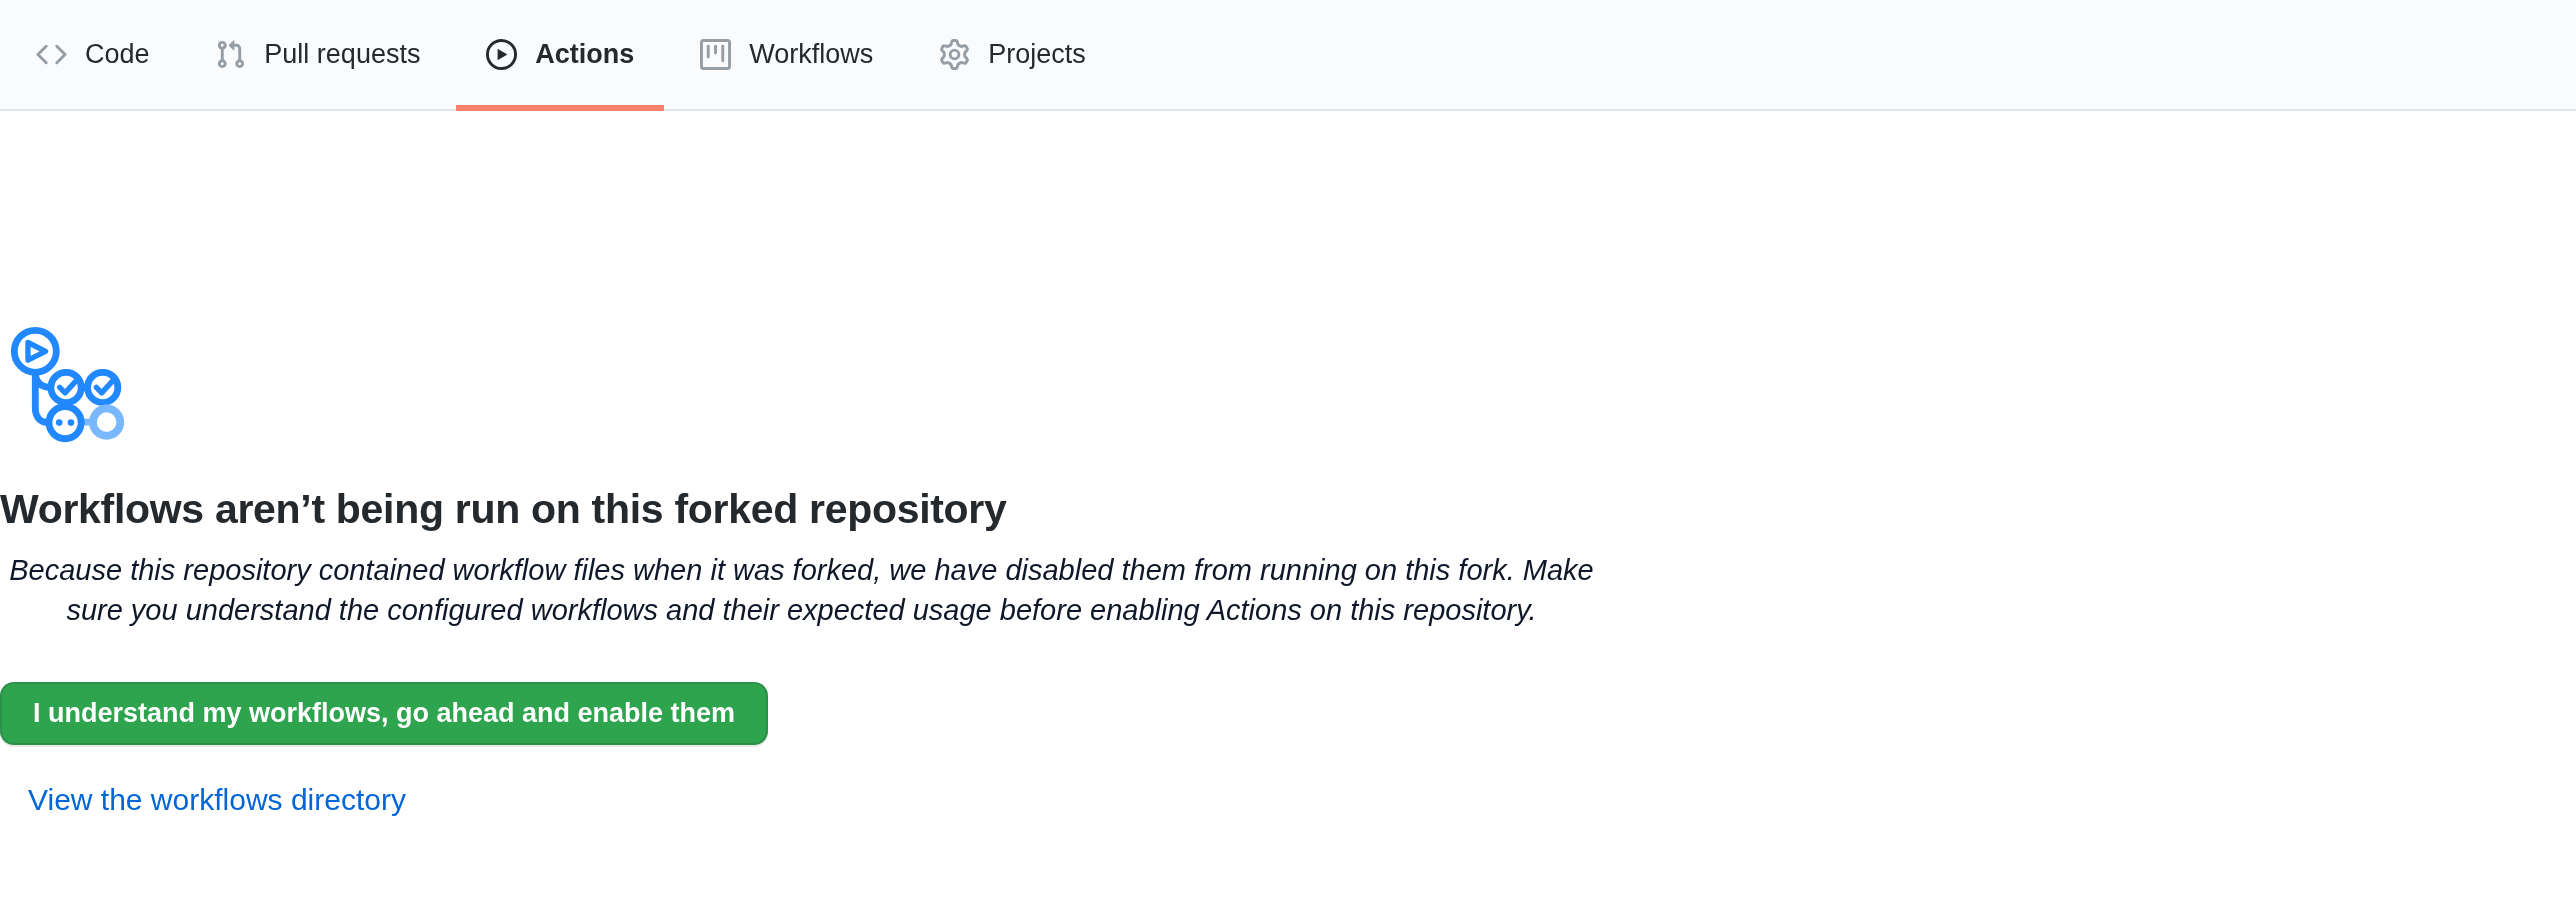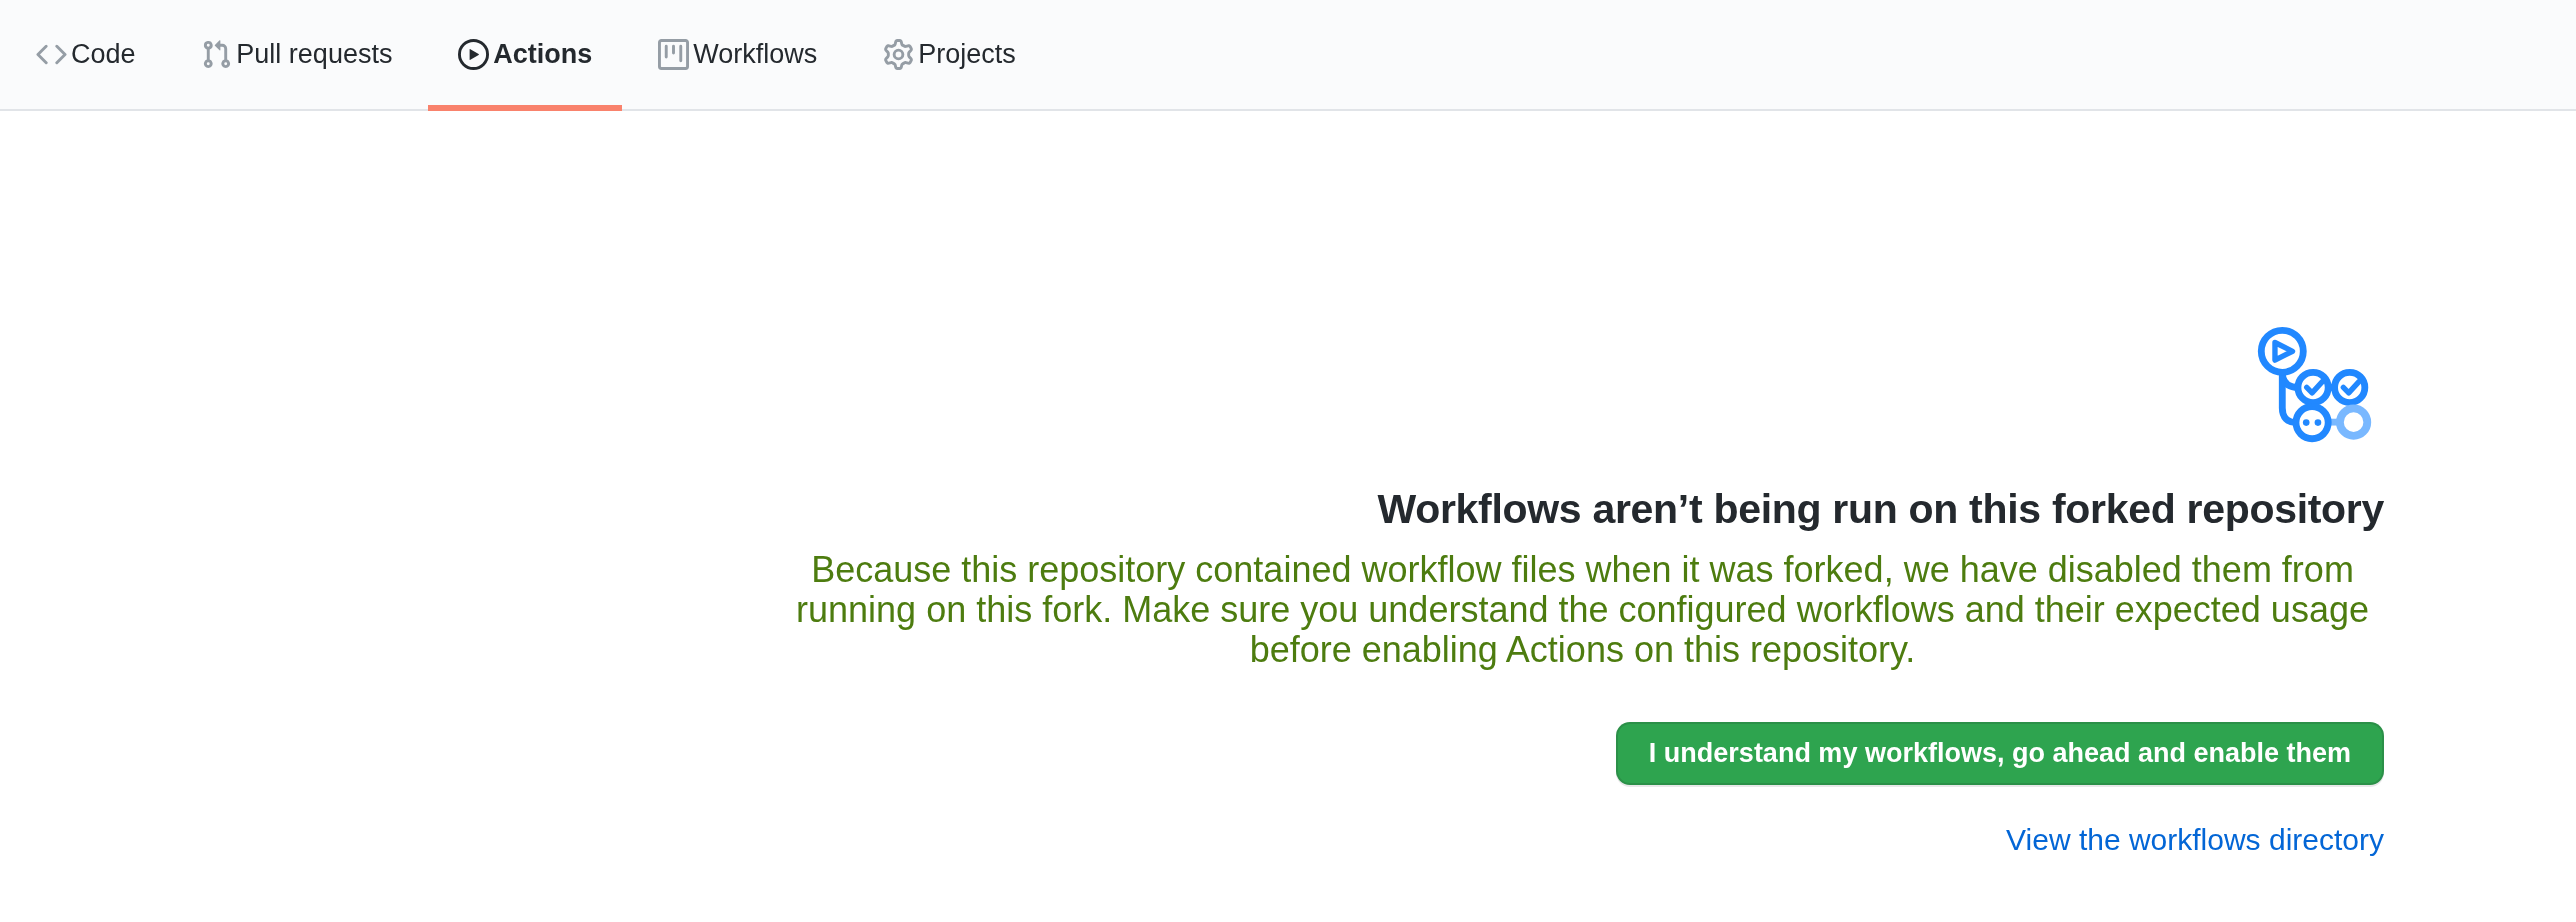--- a/index.html
+++ b/index.html
@@ -16,21 +16,21 @@
     background: #fafbfc;
     border-bottom: 2px solid #e1e4e8;
     display: flex;
     align-items: stretch;
     padding-left: 5.9px;
   }
   .tab {
     position: relative;
     display: flex;
     align-items: center;
-    gap: 4px;
+    gap: 18px;
     padding: 0 30px;
     margin-right: 5.9px;
     font-size: 27px;
     line-height: 1;
     color: #24292e;
     cursor: pointer;
     white-space: nowrap;
   }
   .tab .octicon { width: 31px; height: 31px; fill: #959da5; flex: none; }
   .tab.selected { font-weight: 600; text-align: center; }
@@ -41,39 +41,40 @@
     left: 0; right: 0; bottom: -2px;
     height: 5.9px;
     background: var(--accent, #f9826c);
   }
 
   
   .content {
     width: 2384px;            
     display: flex;
     flex-direction: column;
-    align-items: flex-end;
+    align-items: flex-start;
     text-align: center;
   }
   .graphic { margin-top: 211px; width: 137px; height: 127px; }
 
   .bs-heading {
     margin-top: 36px;
     font-size: 41px;
     line-height: 48px;
     font-weight: 700;
     color: #24292e;
     letter-spacing: -0.3px;
   }
   .bs-desc {
     margin-top: 16.6px;
     max-width: 1603px;
-    font-size: 36px;
+    font-size: 29px;
     line-height: 40px;
-    color: #4d7c0f;
+    color: #0f172a;
+    font-style: italic;
   }
   .bs-button {
     margin-top: 52px;
     height: 63px;
     padding: 0 31px;
     background: #2ea44f;
     border: 2px solid rgba(27, 31, 35, 0.15);
     border-radius: 14px;
     color: #ffffff;
     font-family: inherit;

